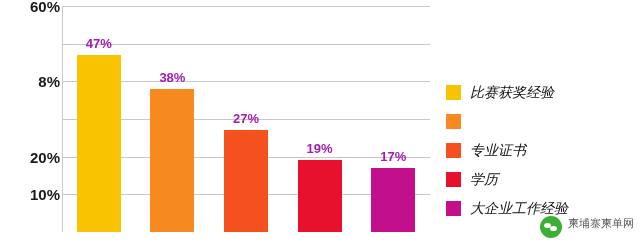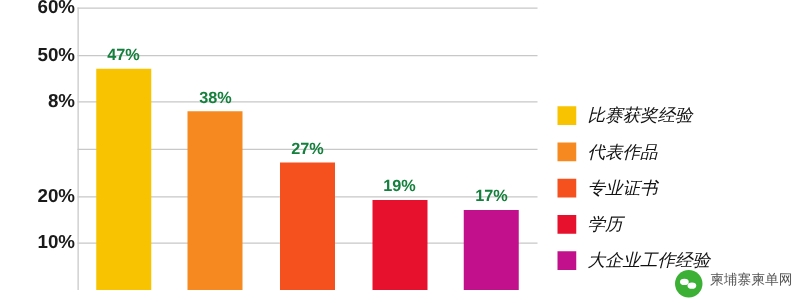--- a/index.html
+++ b/index.html
@@ -63,21 +63,21 @@
     background: #c8c8c8;
   }
   .bar {
     position: absolute;
     bottom: 0;
   }
   .bar-label {
     position: absolute;
     font-size: 13px;
     font-weight: bold;
-    color: #15803d;
+    color: #a21caf;
     text-align: center;
     white-space: nowrap;
     transform: translateX(-50%);
   }
   
   #legend {
     position: absolute;
     left: 446px;
     top: 78px;
     width: 190px;
@@ -141,21 +141,20 @@
 </style>
 </head>
 <body>
 
 <div id="chart-root">
 
   <div id="y-axis">
       <div class="ytick" style="top: 194.333px;">10%</div>
       <div class="ytick" style="top: 156.667px;">20%</div>
       <div class="ytick" style="top: 81.3333px;">8%</div>
-      <div class="ytick" style="top: 43.6667px;">50%</div>
       <div class="ytick" style="top: 6px; text-align: right;">60%</div>
     </div>
 
   <div id="plot">
     <div class="axis-line-left"></div>
   <div class="gridline" style="top: 188.333px;"></div>
       <div class="gridline" style="top: 150.667px;"></div>
       <div class="gridline" style="top: 113px;"></div>
       <div class="gridline" style="top: 75.3333px;"></div>
       <div class="gridline" style="top: 37.6667px;"></div>
@@ -172,21 +171,20 @@
       <div class="bar-label" style="left: 331.2px; top: 142.967px;">17%</div>
     </div>
 
   <div id="legend">
       <div class="legend-row">
         <div class="legend-swatch" style="background: rgb(248, 195, 0);"></div>
         <div class="legend-label">比赛获奖经验</div>
       </div>
       <div class="legend-row">
         <div class="legend-swatch" style="background: rgb(246, 138, 32);"></div>
-        <div class="legend-label">代表作品</div>
       </div>
       <div class="legend-row">
         <div class="legend-swatch" style="background: rgb(244, 81, 30);"></div>
         <div class="legend-label">专业证书</div>
       </div>
       <div class="legend-row">
         <div class="legend-swatch" style="background: rgb(232, 17, 45);"></div>
         <div class="legend-label">学历</div>
       </div>
       <div class="legend-row">

